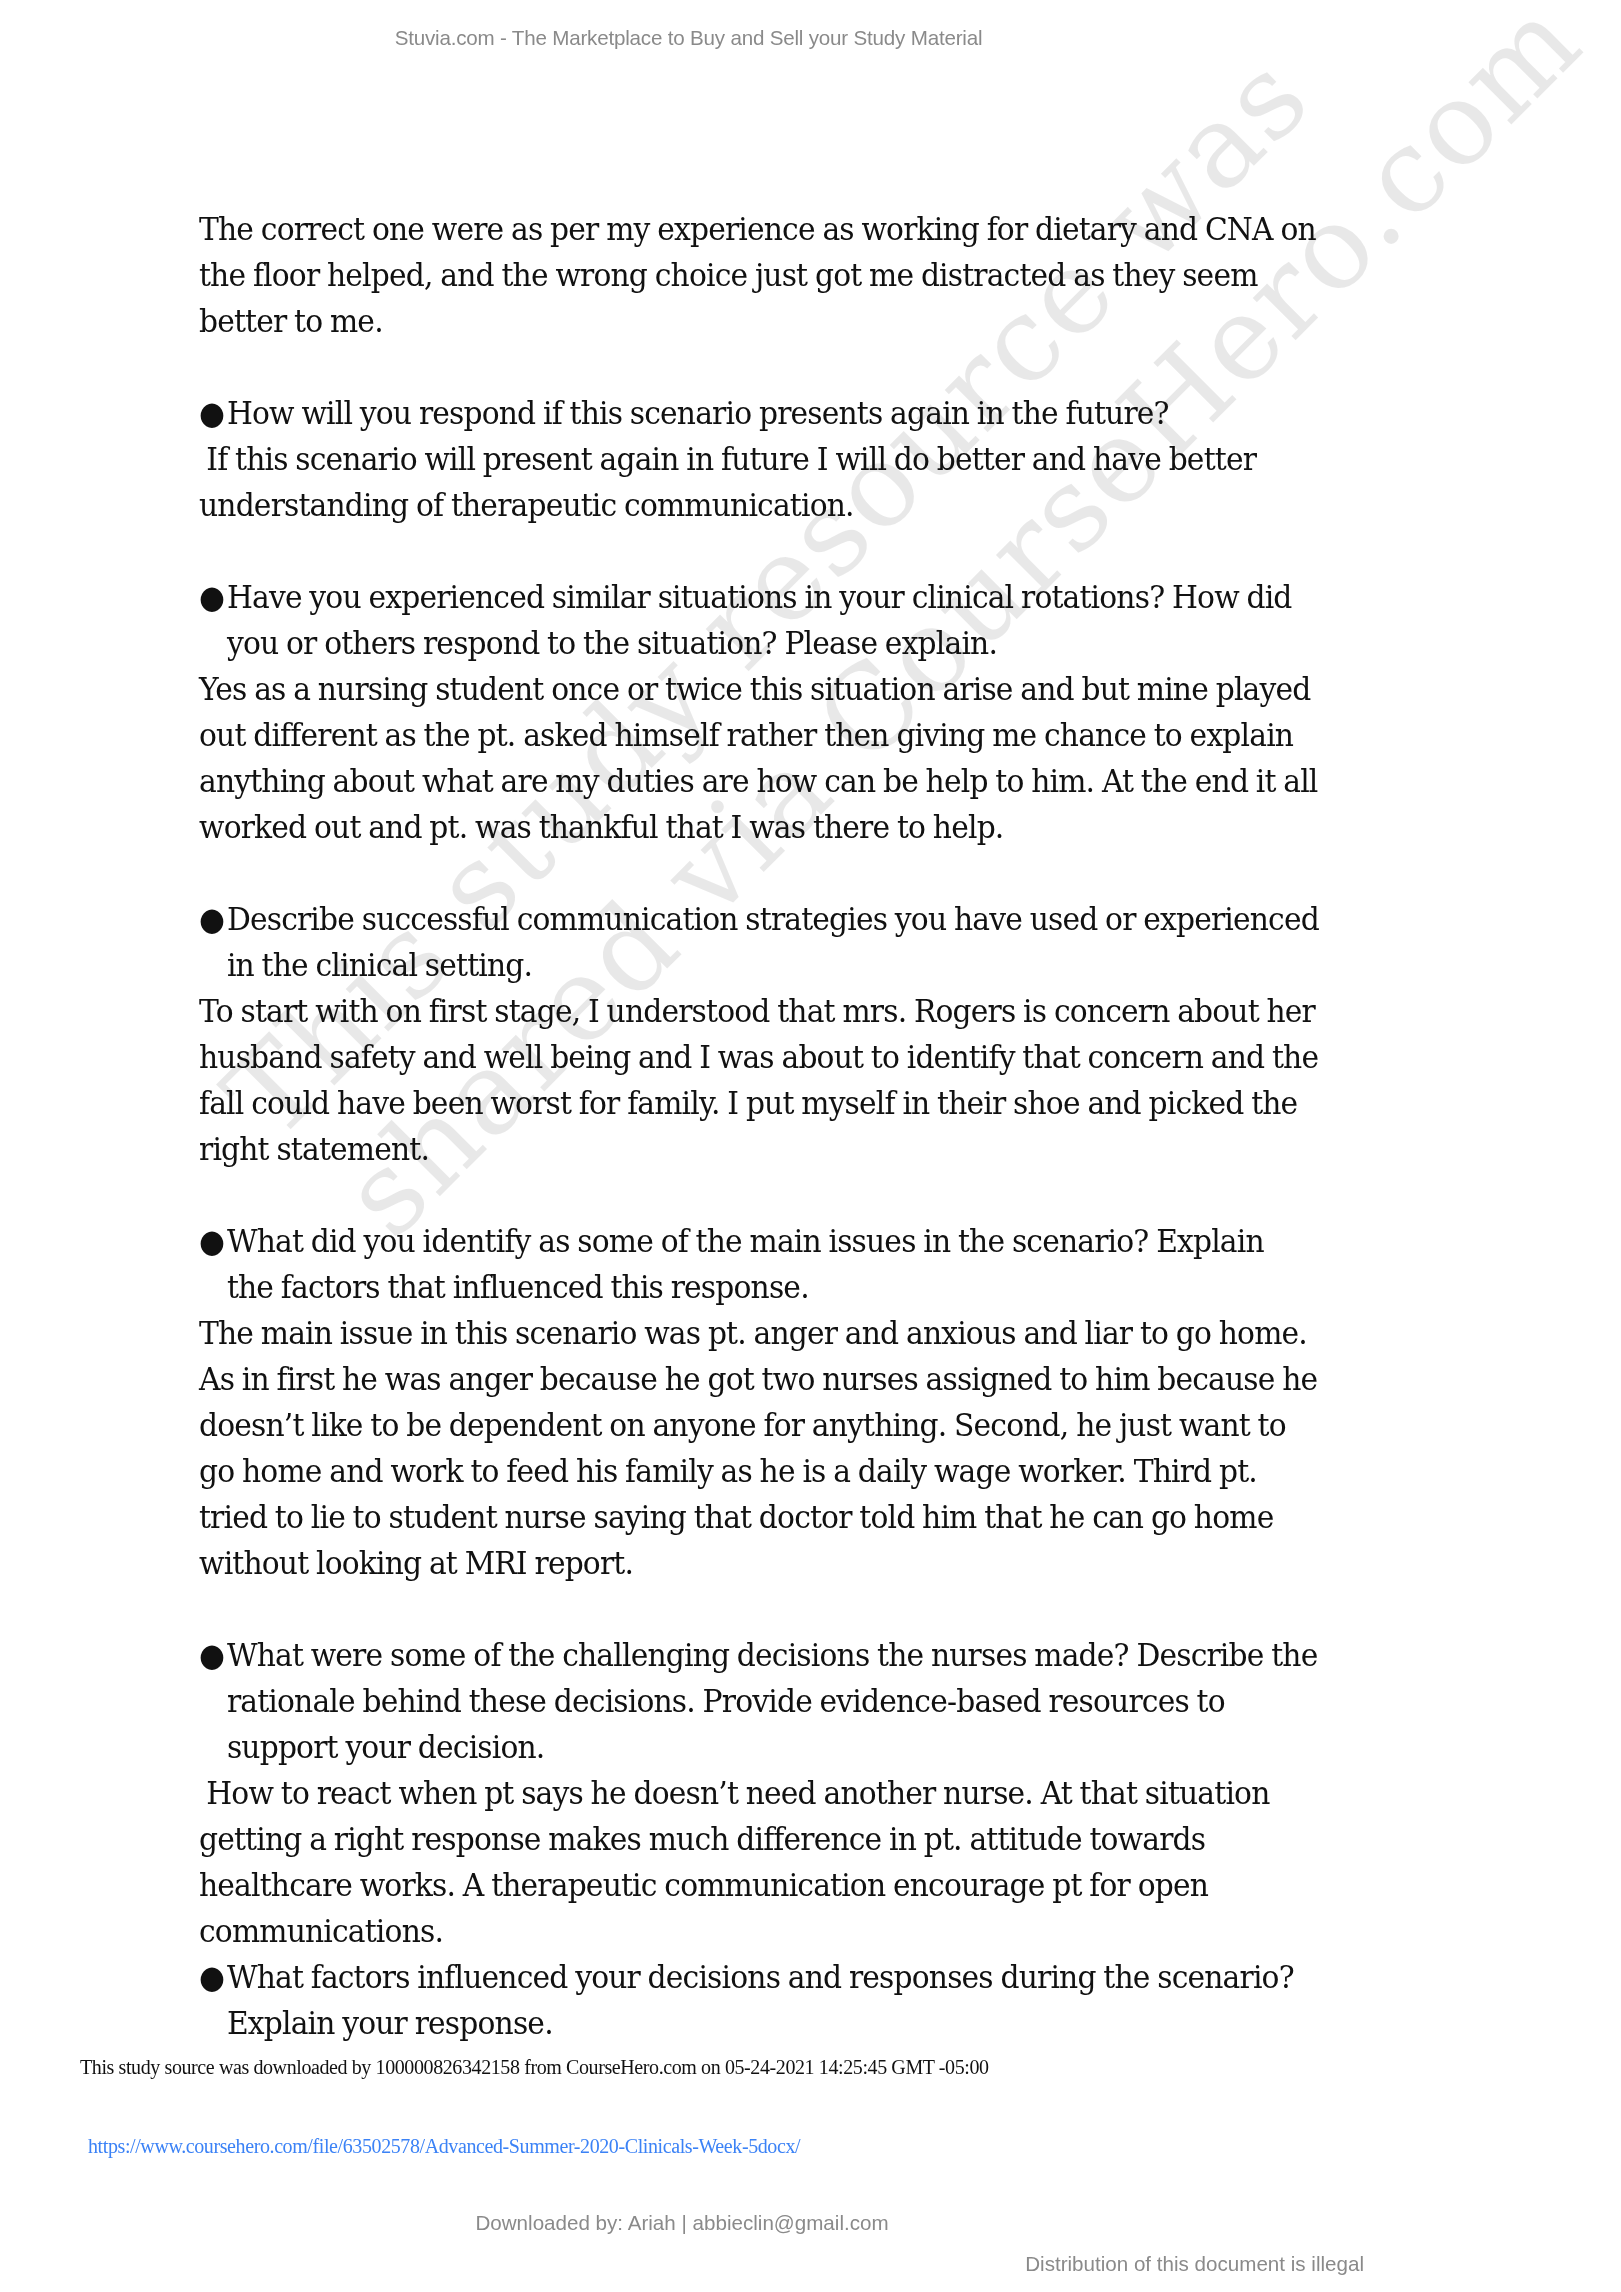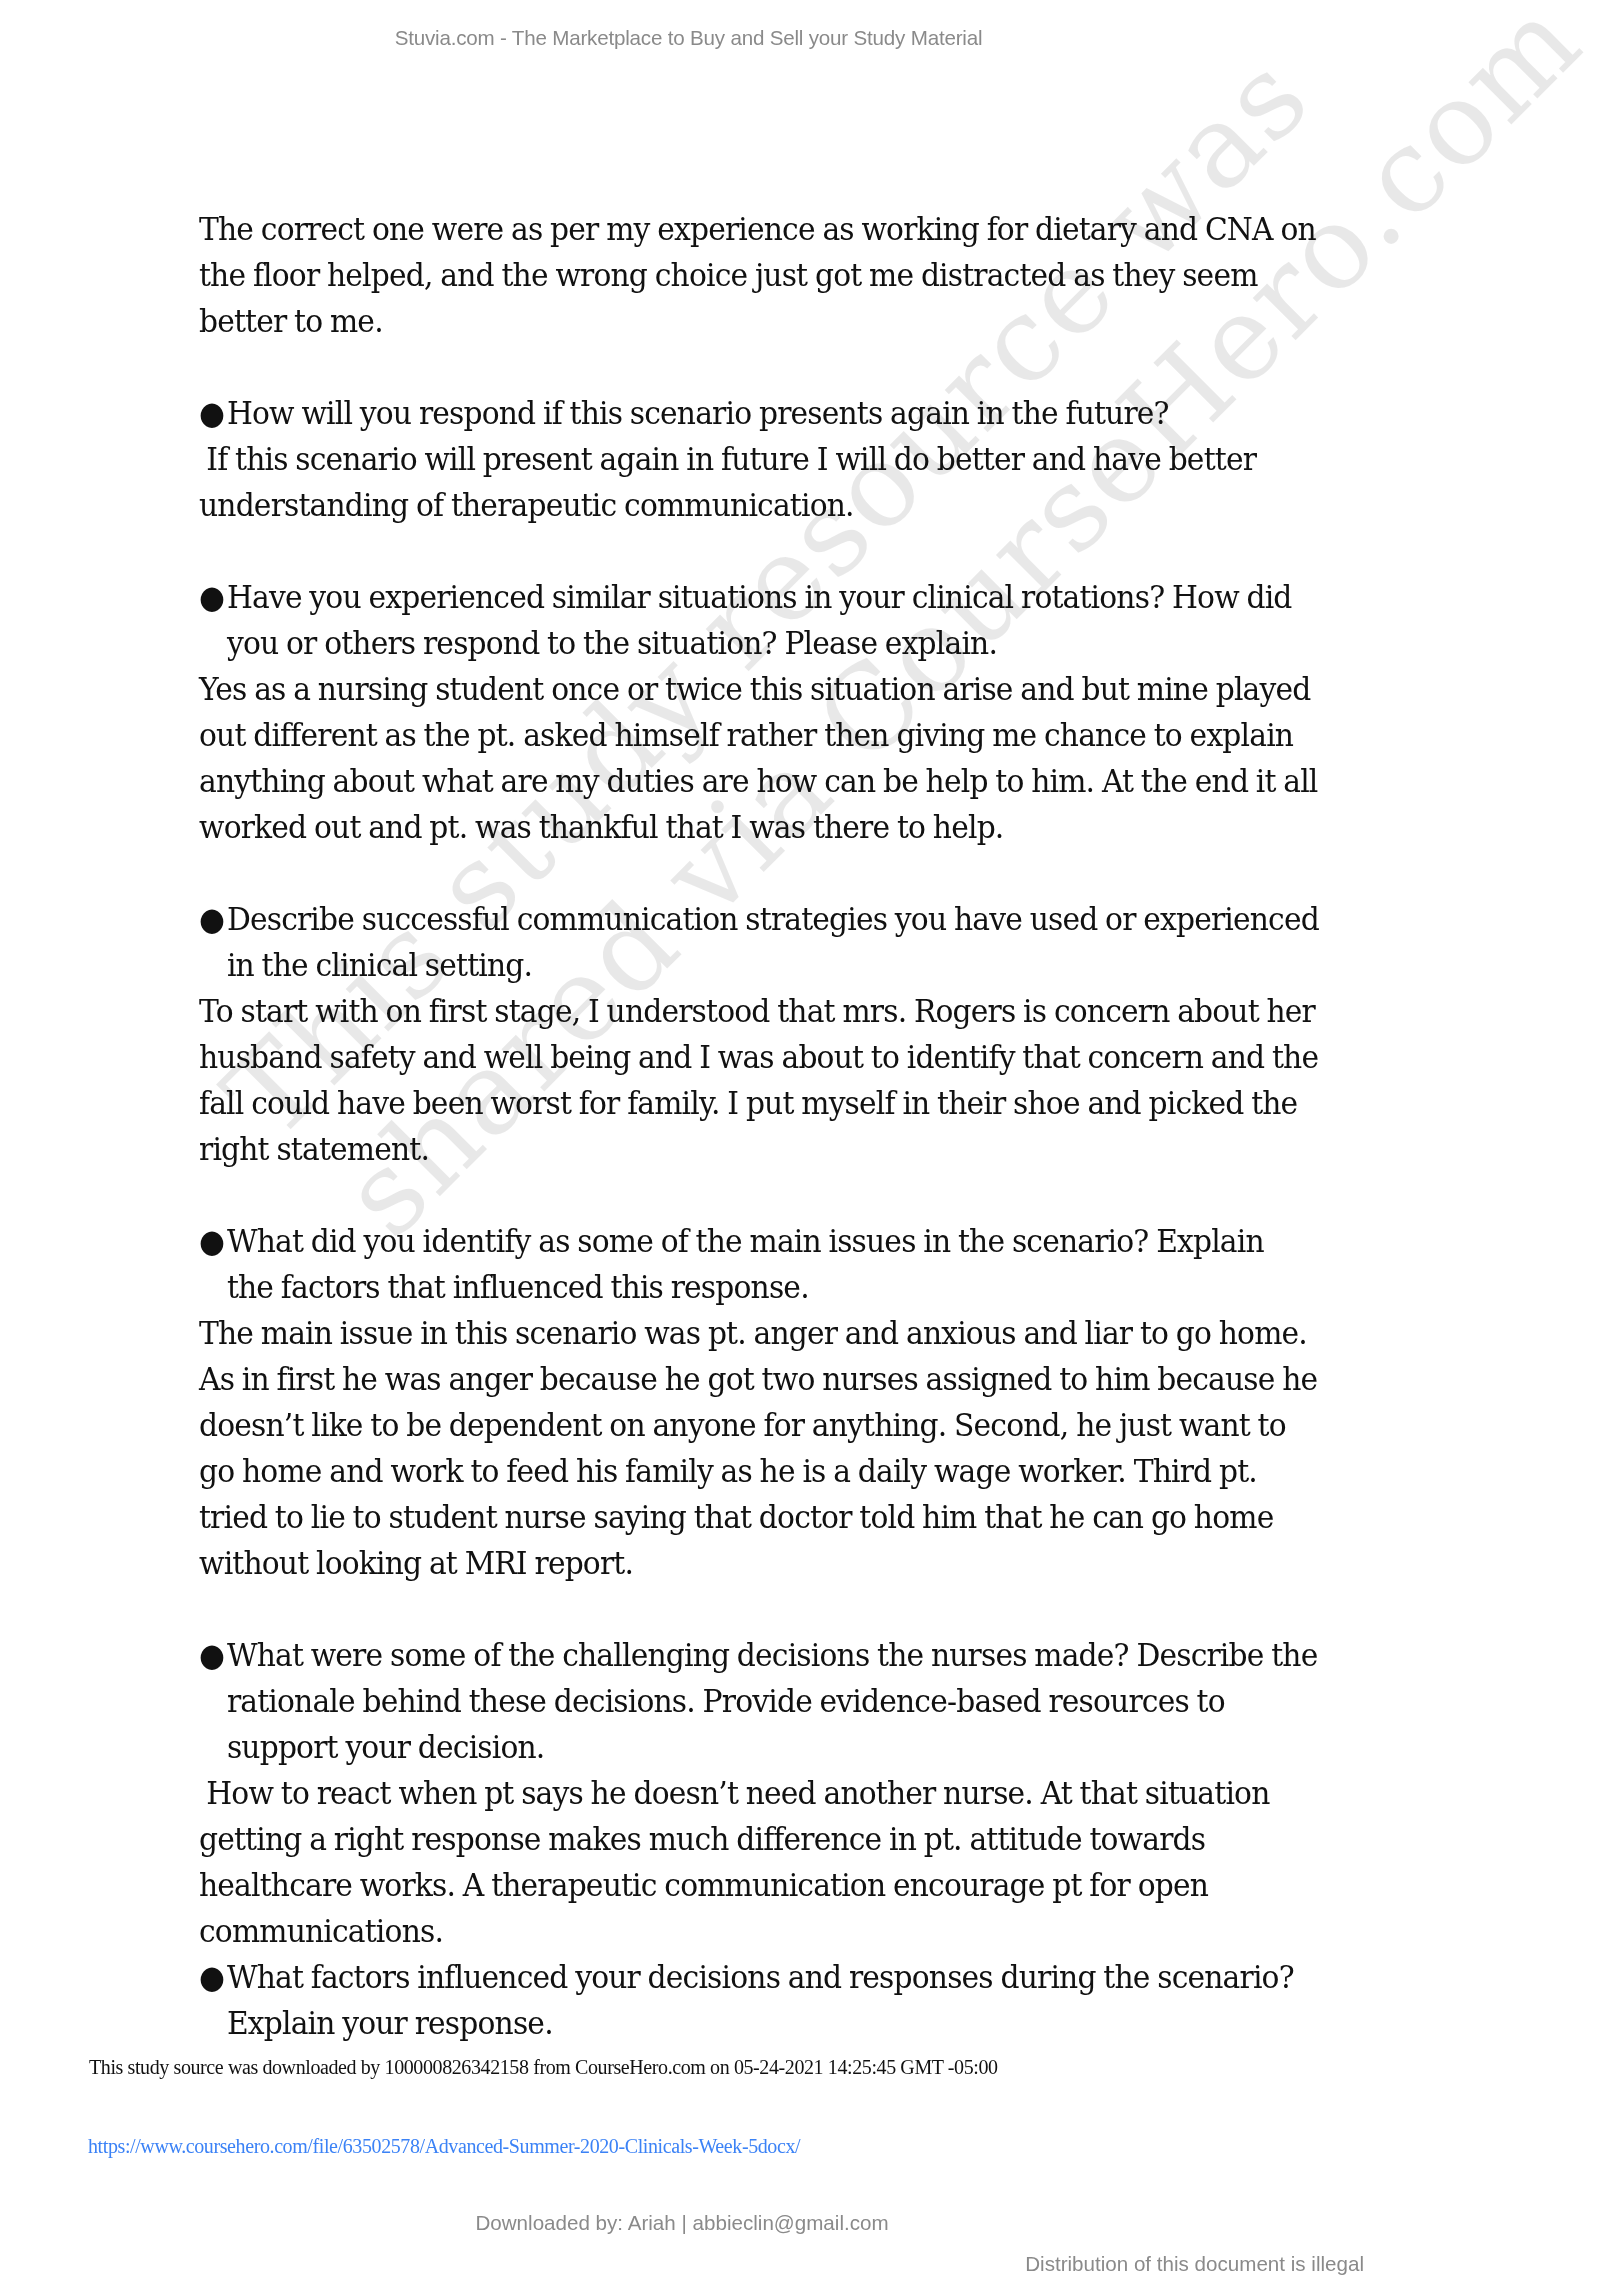--- a/index.html
+++ b/index.html
@@ -29,21 +29,21 @@
     .watermark {
       position: absolute; z-index: 1; pointer-events: none;
       font-family: "DejaVu Serif", serif; color: rgba(0,0,0,0.09);
       font-size: 116px; white-space: nowrap; transform-origin: left bottom;
       letter-spacing: 2px;
     }
     .wm1 { left: 294px; top: 1029px; transform: rotate(-45deg); }
     .wm2 { left: 412px; top: 1127px; transform: rotate(-45deg); }
 
     .src-line {
-      position: absolute; left: 89px; top: 2056px; z-index: 3;
+      position: absolute; left: 80px; top: 2056px; z-index: 3;
       font-family: "Liberation Serif", serif; font-size: 20px; color: #111;
       letter-spacing: -0.4px;
     }
     .url-line {
       position: absolute; left: 88px; top: 2135px;
       font-family: "Liberation Serif", serif; font-size: 20px; color: #3b82f6;
       letter-spacing: -0.4px;
     }
     .footer-1, .footer-2 {
       position: absolute; left: 0; width: 1364px; text-align: center;

